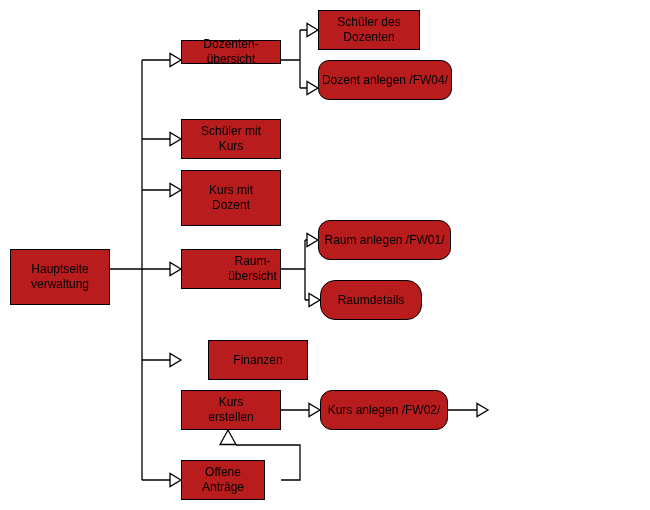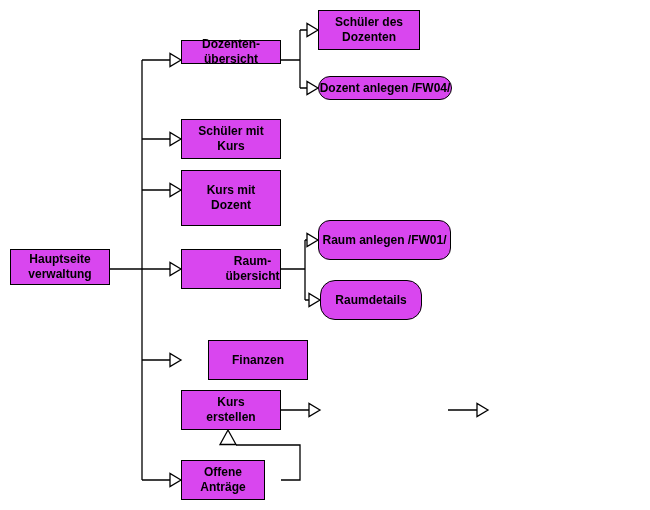--- a/index.html
+++ b/index.html
@@ -19,30 +19,29 @@
     position: absolute;
     left: 0;
     top: 0;
     width: 650px;
     height: 510px;
   }
   .node {
     position: absolute;
     box-sizing: border-box;
     border: 1.3px solid #000000;
-    background: #d946ef;
+    background: #b91c1c;
     color: #000000;
     font-size: 12px;
     line-height: 15px;
     display: flex;
     align-items: center;
     justify-content: center;
     text-align: center;
     white-space: pre-line;
-    font-weight: bold;
   }
   .node.rounded {
     border-radius: 12px;
   }
 </style>
 </head>
 <body>
 
 <div class="canvas">
 
@@ -82,21 +81,21 @@
       <polygon points="181,480 170,473.5 170,486.5"></polygon>
       <polygon points="318,30 307,23.5 307,36.5"></polygon>
       <polygon points="318,88 307,81.5 307,94.5"></polygon>
       <polygon points="318,240 307,233.5 307,246.5"></polygon>
       <polygon points="320,300 309,293.5 309,306.5"></polygon>
       <polygon points="320,410 309,403.5 309,416.5"></polygon>
       <polygon points="488,410 477,403.5 477,416.5"></polygon>
     </g>
   </svg>
 
-  <div class="node" style="left:10px;  top:249px; width:100px; height:36px;">Hauptseite
+  <div class="node" style="left:10px;  top:249px; width:100px; height:56px;">Hauptseite
 verwaltung</div>
 
   <div class="node" style="left:181px; top:40px;  width:100px; height:24px;">Dozenten-
 übersicht</div>
 
   <div class="node" style="left:181px; top:119px; width:100px; height:40px;">Schüler mit
 Kurs</div>
 
   <div class="node" style="left:181px; top:170px; width:100px; height:56px;">Kurs mit
 Dozent</div>
@@ -108,21 +107,22 @@
 
   <div class="node" style="left:181px; top:390px; width:100px; height:40px;">Kurs
 erstellen</div>
 
   <div class="node" style="left:181px; top:460px; width:84px; height:40px;">Offene
 Anträge</div>
 
   <div class="node" style="left:318px; top:10px;  width:102px; height:40px;">Schüler des
 Dozenten</div>
 
-  <div class="node rounded" style="left:318px; top:76px;  width:134px; height:24px;">Dozent anlegen /FW04/</div>
+  <div class="node rounded" style="left:318px; top:60px;  width:134px; height:40px;border-radius:11px;">Dozent anlegen /FW04/</div>
 
   <div class="node rounded" style="left:318px; top:220px; width:133px; height:40px;">Raum anlegen /FW01/</div>
 
   <div class="node" style="left:320px; top:280px; width:102px; height:40px;border-radius:15px;">Raumdetails</div>
 
+  <div class="node rounded" style="left:320px; top:390px; width:128px; height:40px;">Kurs anlegen /FW02/</div>
 
 
 </div>
 
 </body></html>

